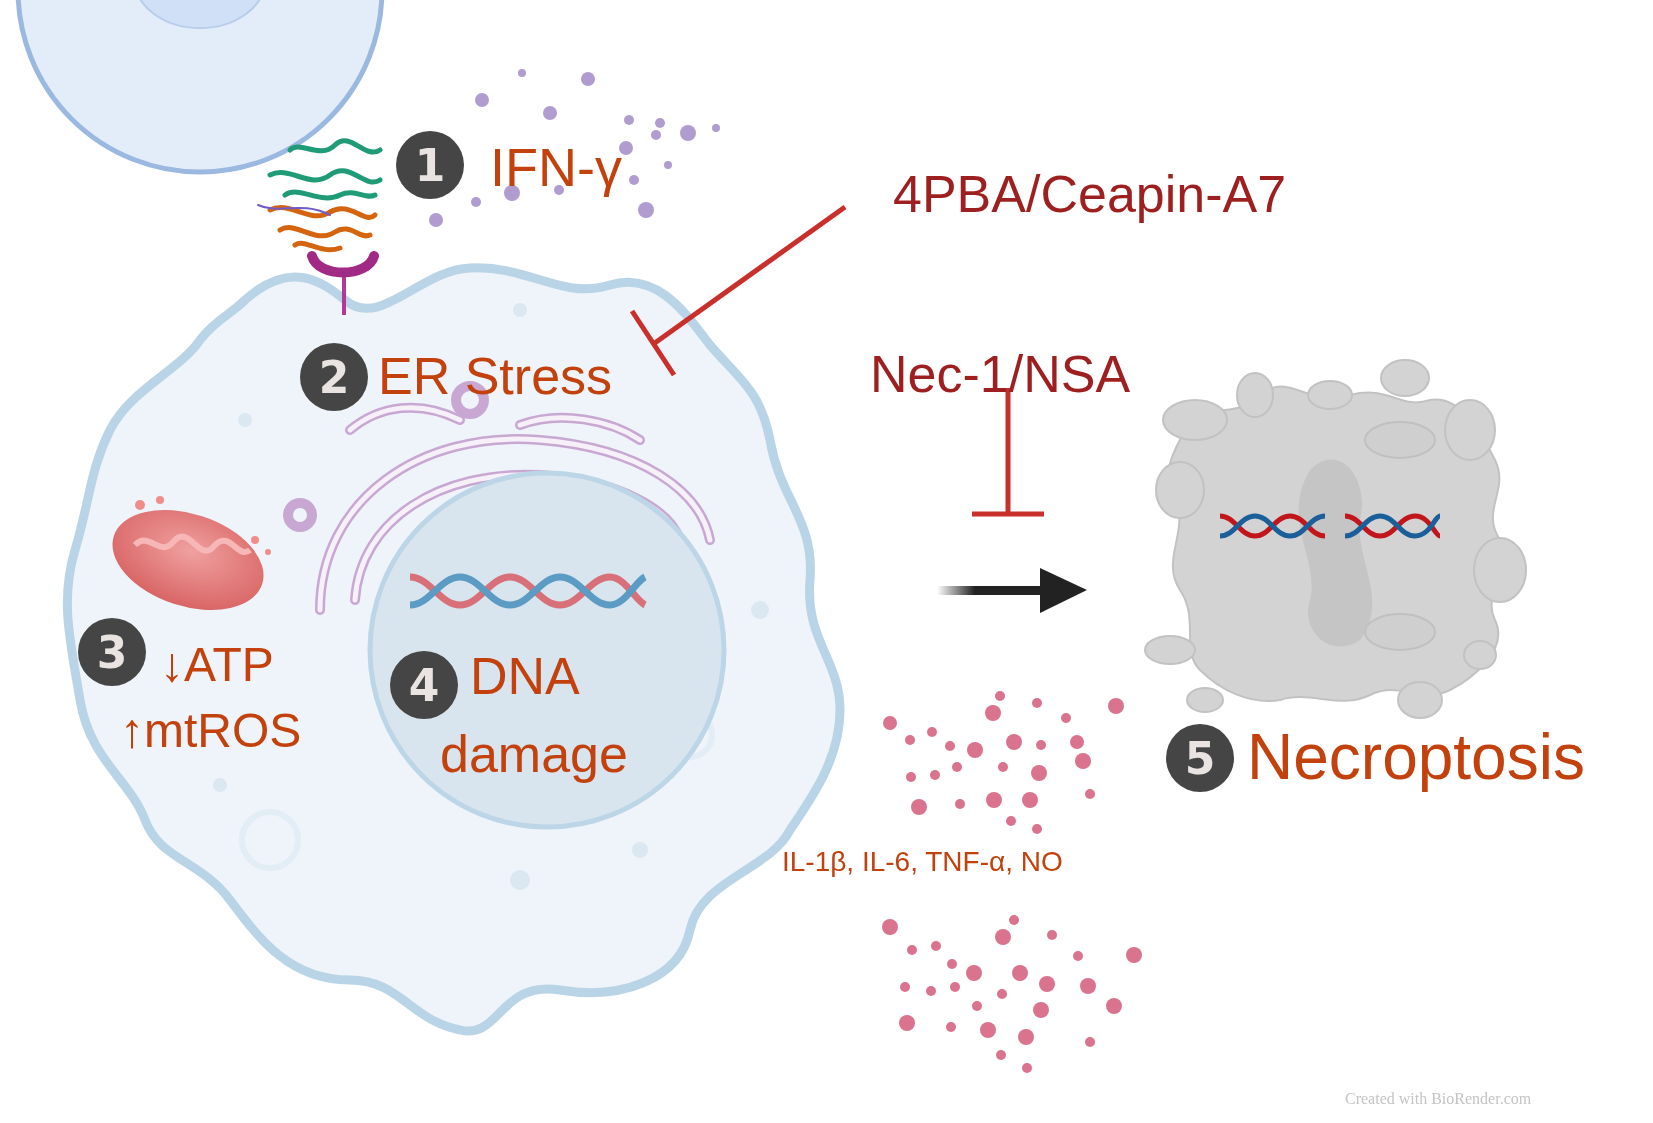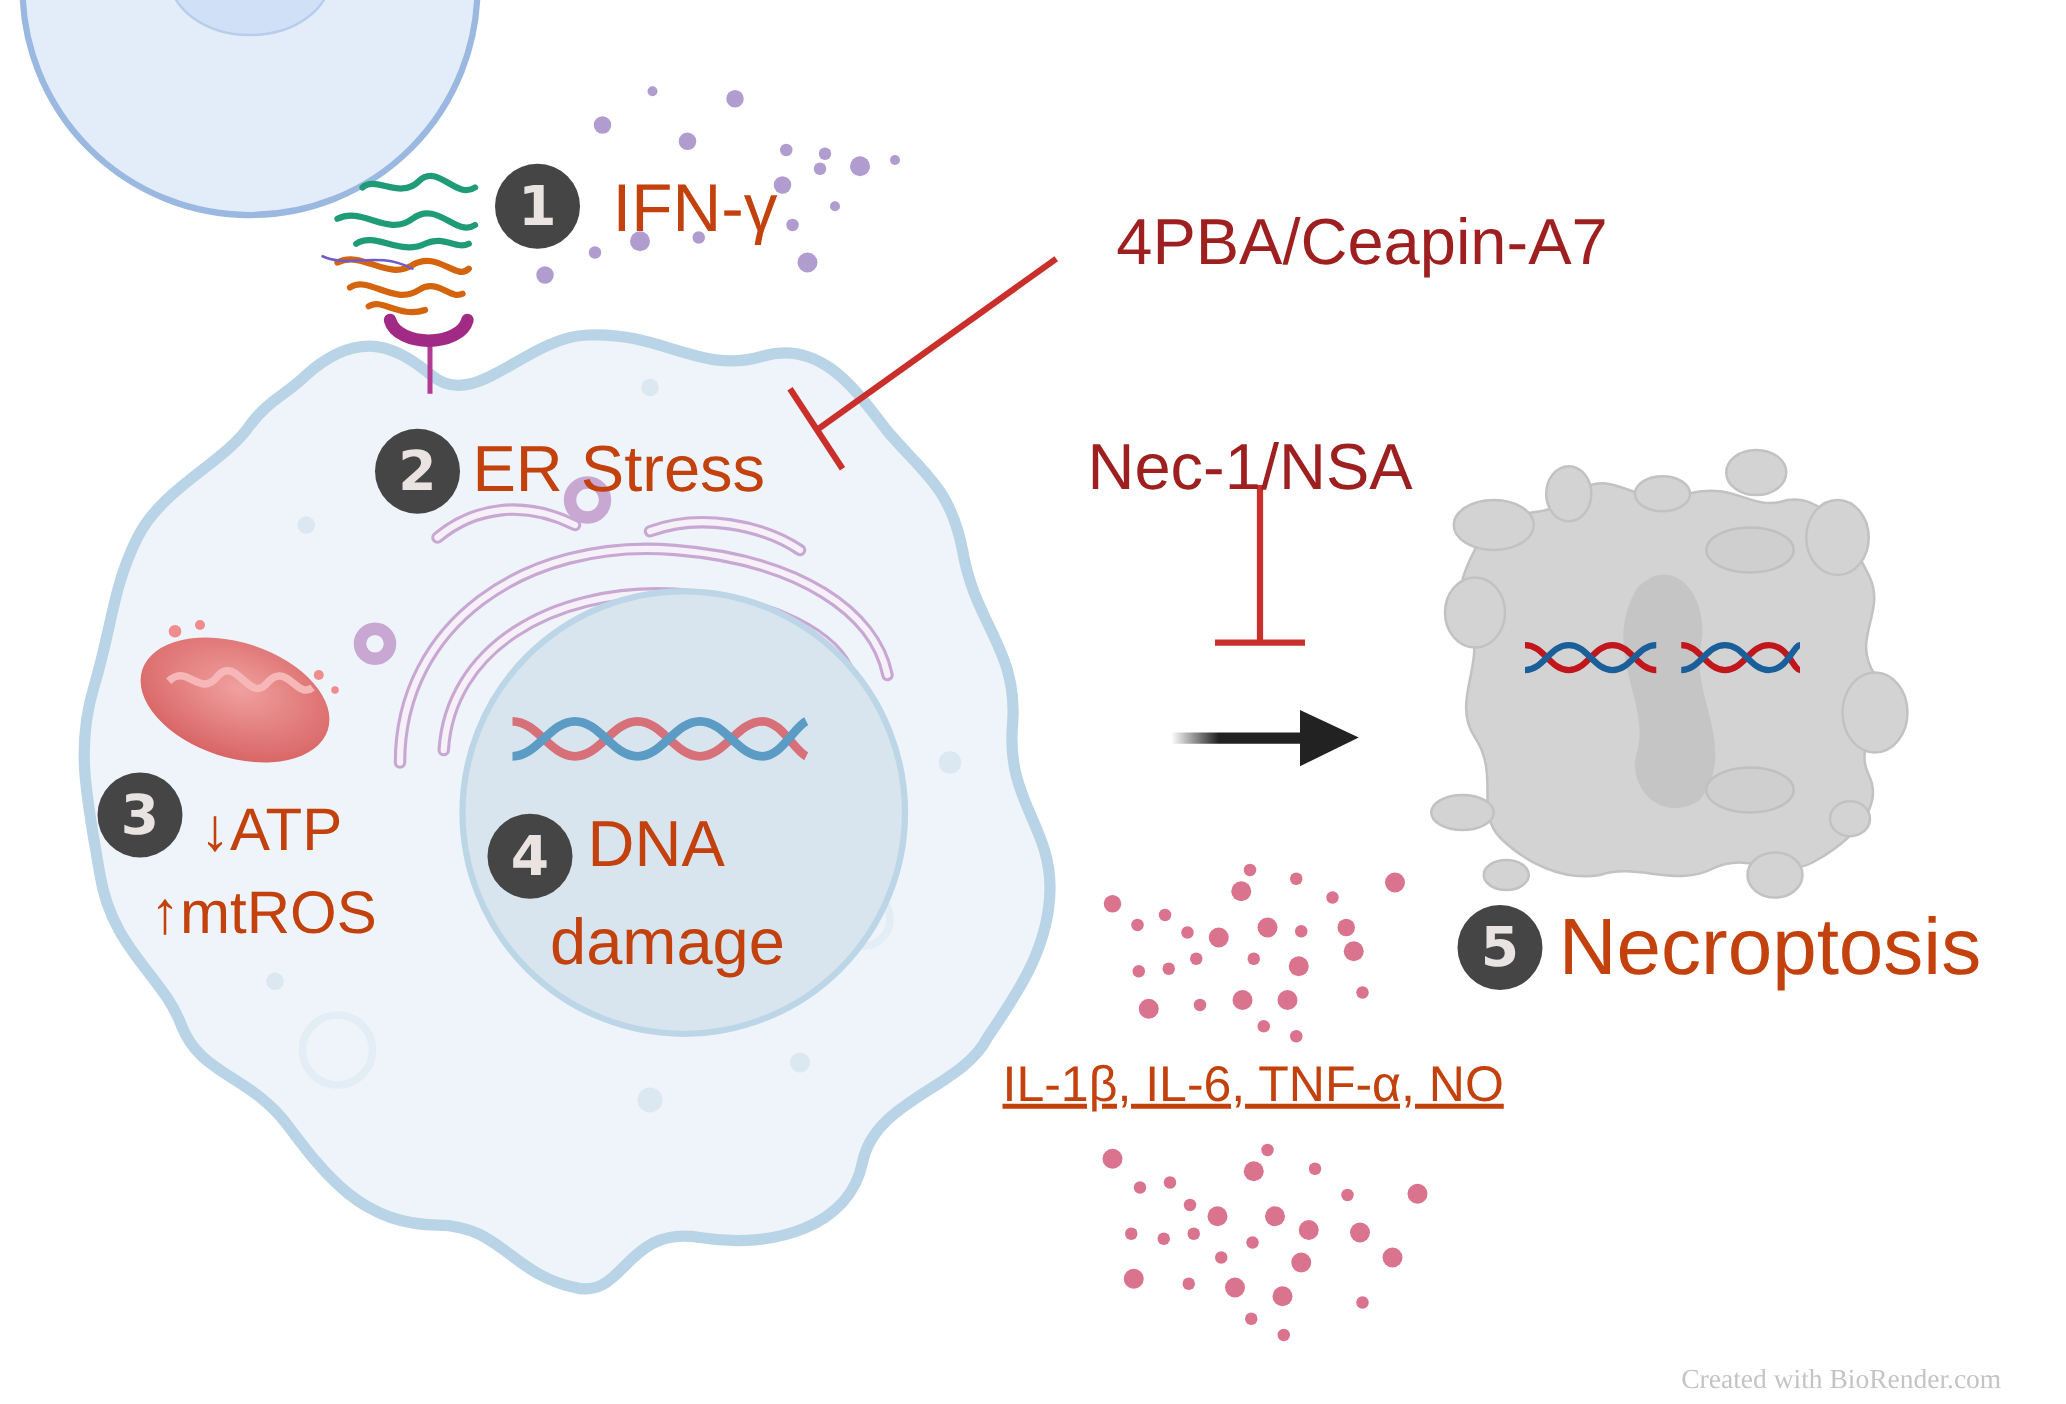--- a/index.html
+++ b/index.html
@@ -1,21 +1,21 @@
 <!DOCTYPE html>
 <html><head>
 <meta charset="utf-8">
 <style>
   html,body{margin:0;padding:0;background:#fff;}
   body{width:1653px;height:1123px;position:relative;overflow:hidden;font-family:"Liberation Sans","DejaVu Sans",sans-serif;}
   svg#scene{position:absolute;left:0;top:0;}
   .lbl{position:absolute;white-space:nowrap;line-height:1;color:#c2410c;}
   .badge{position:absolute;width:68px;height:68px;border-radius:50%;background:#454545;color:#e9e4e1;font-weight:bold;font-size:44px;display:flex;align-items:center;justify-content:center;font-family:"DejaVu Sans",sans-serif;}
   .red{color:#9e1f1f;}
-  .watermark{position:absolute;left:1345px;top:1090px;font-family:"Liberation Serif",serif;font-size:22px;color:#c4c4c4;white-space:nowrap;text-align:right;}
+  .watermark{position:absolute;left:1345px;top:1090px;font-family:"Liberation Serif",serif;font-size:16px;color:#c4c4c4;white-space:nowrap;text-align:right;}
   .center{text-align:left;}
 </style>
 </head>
 <body>
 
 <svg id="scene" width="1653" height="1123" viewBox="0 0 1653 1123">
   <defs>
     <linearGradient id="arrowGrad" x1="0" x2="1" y1="0" y2="0">
       <stop offset="0" stop-color="#222" stop-opacity="0"></stop>
       <stop offset="0.35" stop-color="#222" stop-opacity="1"></stop>
@@ -221,18 +221,18 @@
   <div style="padding-left:40px;">↓ATP</div>
   <div>↑mtROS</div>
 </div>
 
 <div class="badge" style="left:390px;top:651px;">4</div>
 <div class="lbl" style="left:440px;top:637px;width:230px;font-size:52px;line-height:78px;text-align:left;">
   <div style="padding-left:30px;">DNA</div>
   <div>damage</div>
 </div>
 
-<div class="lbl" style="left:802px;top:848px;font-size:40px;text-decoration:underline;">IL-1β, IL-6, TNF-α, NO</div>
+<div class="lbl" style="left:782px;top:848px;font-size:28px;">IL-1β, IL-6, TNF-α, NO</div>
 
 <div class="badge" style="left:1166px;top:724px;">5</div>
 <div class="lbl" style="left:1247px;top:725px;font-size:64px;">Necroptosis</div>
 
 <div class="watermark">Created with BioRender.com</div>
 
 </body></html>

